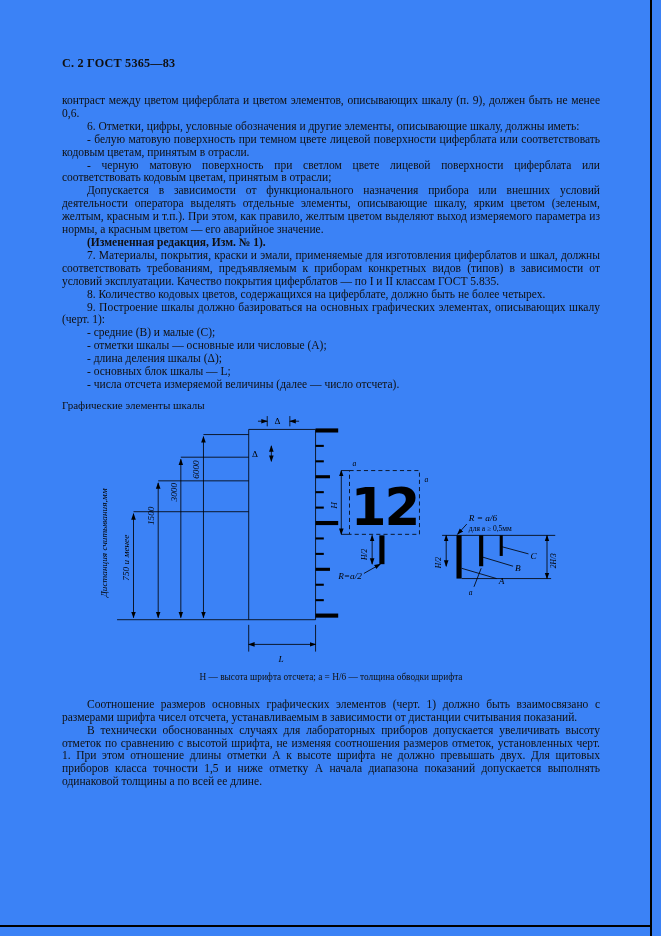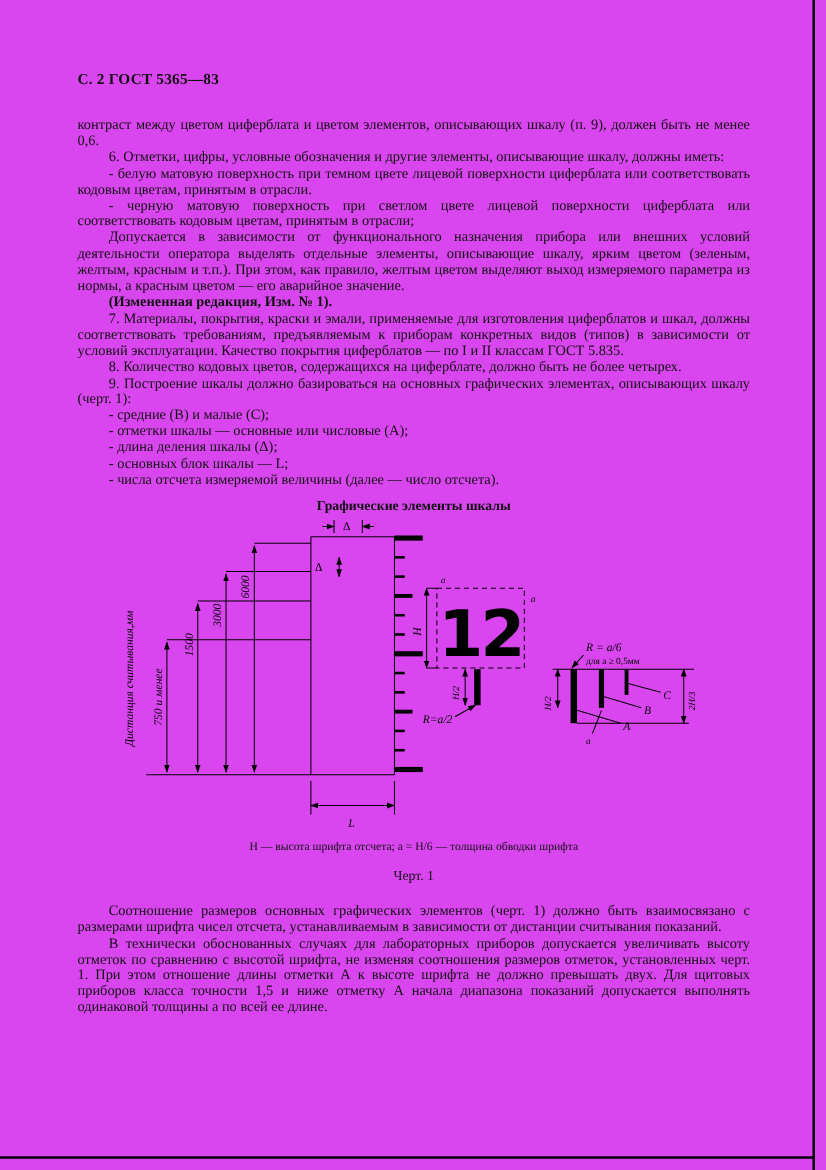--- a/index.html
+++ b/index.html
@@ -1,19 +1,19 @@
 <!DOCTYPE html>
 <html><head>
 <meta charset="utf-8">
 <style>
   html,body { margin:0; padding:0; background:#ffffff; }
   .page {
     position:relative;
     width:661px; height:936px;
-    background:#d946ef;
+    background:#3b82f6;
     font-family:"Liberation Serif", serif;
     color:#101010;
     overflow:hidden;
   }
   .scan-edge-right  { position:absolute; top:0; right:9px; width:2px; height:936px; background:#000; }
   .scan-edge-bottom { position:absolute; left:0; bottom:9px; width:652px; height:2px; background:#000; }
 
   .content { position:absolute; left:62px; top:56px; width:538px; }
 
   .header { font-weight:bold; font-size:12.2px; margin-bottom:23px; letter-spacing:0.2px; }
@@ -21,21 +21,21 @@
   .textblock p {
     margin:0;
     font-size:11.5px;
     line-height:12.9px;
     text-align:justify;
     text-indent:25px;
   }
   .textblock p.no-indent { text-indent:0; }
   .textblock p.bold { font-weight:bold; }
 
-  .fig-title  { margin-top:8px; text-align:center; font-weight:bold; font-size:11px; }
+  .fig-title  { margin-top:8px; font-weight:normal; font-size:11px; }
   .figure     { margin-top:3px; text-align:center; }
   .fig-caption{ text-align:center; font-size:9.3px; margin-top:2px; }
   .fig-number { text-align:center; font-size:11px; margin-top:12px; }
   .closing    { margin-top:16px; }
 
   svg text {
     font-family:"Liberation Serif", serif;
     fill:#000;
     font-size:9px;
   }
@@ -187,20 +187,19 @@
           <text class="dim" x="409" y="153">В</text>
           <text class="dim" x="424" y="141">С</text>
           <text class="dim small" transform="translate(449 150) rotate(-90)">2Н/3</text>
           <text class="dim small" transform="translate(337 150) rotate(-90)">Н/2</text>
           <text class="dim small" x="364" y="176">а</text>
         </g>
       </svg>
     </div>
 
     <div class="fig-caption">Н — высота шрифта отсчета; а = Н/6 — толщина обводки шрифта</div>
-    <div class="fig-number">Черт. 1</div>
 
     <div class="textblock closing">
       <p>Соотношение размеров основных графических элементов (черт. 1) должно быть взаимосвязано с размерами шрифта чисел отсчета, устанавливаемым в зависимости от дистанции считывания показаний.</p>
       <p>В технически обоснованных случаях для лабораторных приборов допускается увеличивать высоту отметок по сравнению с высотой шрифта, не изменяя соотношения размеров отметок, установленных черт. 1. При этом отношение длины отметки А к высоте шрифта не должно превышать двух. Для щитовых приборов класса точности 1,5 и ниже отметку А начала диапазона показаний допускается выполнять одинаковой толщины а по всей ее длине.</p>
     </div>
   </div>
 </div>
 
 </body></html>

